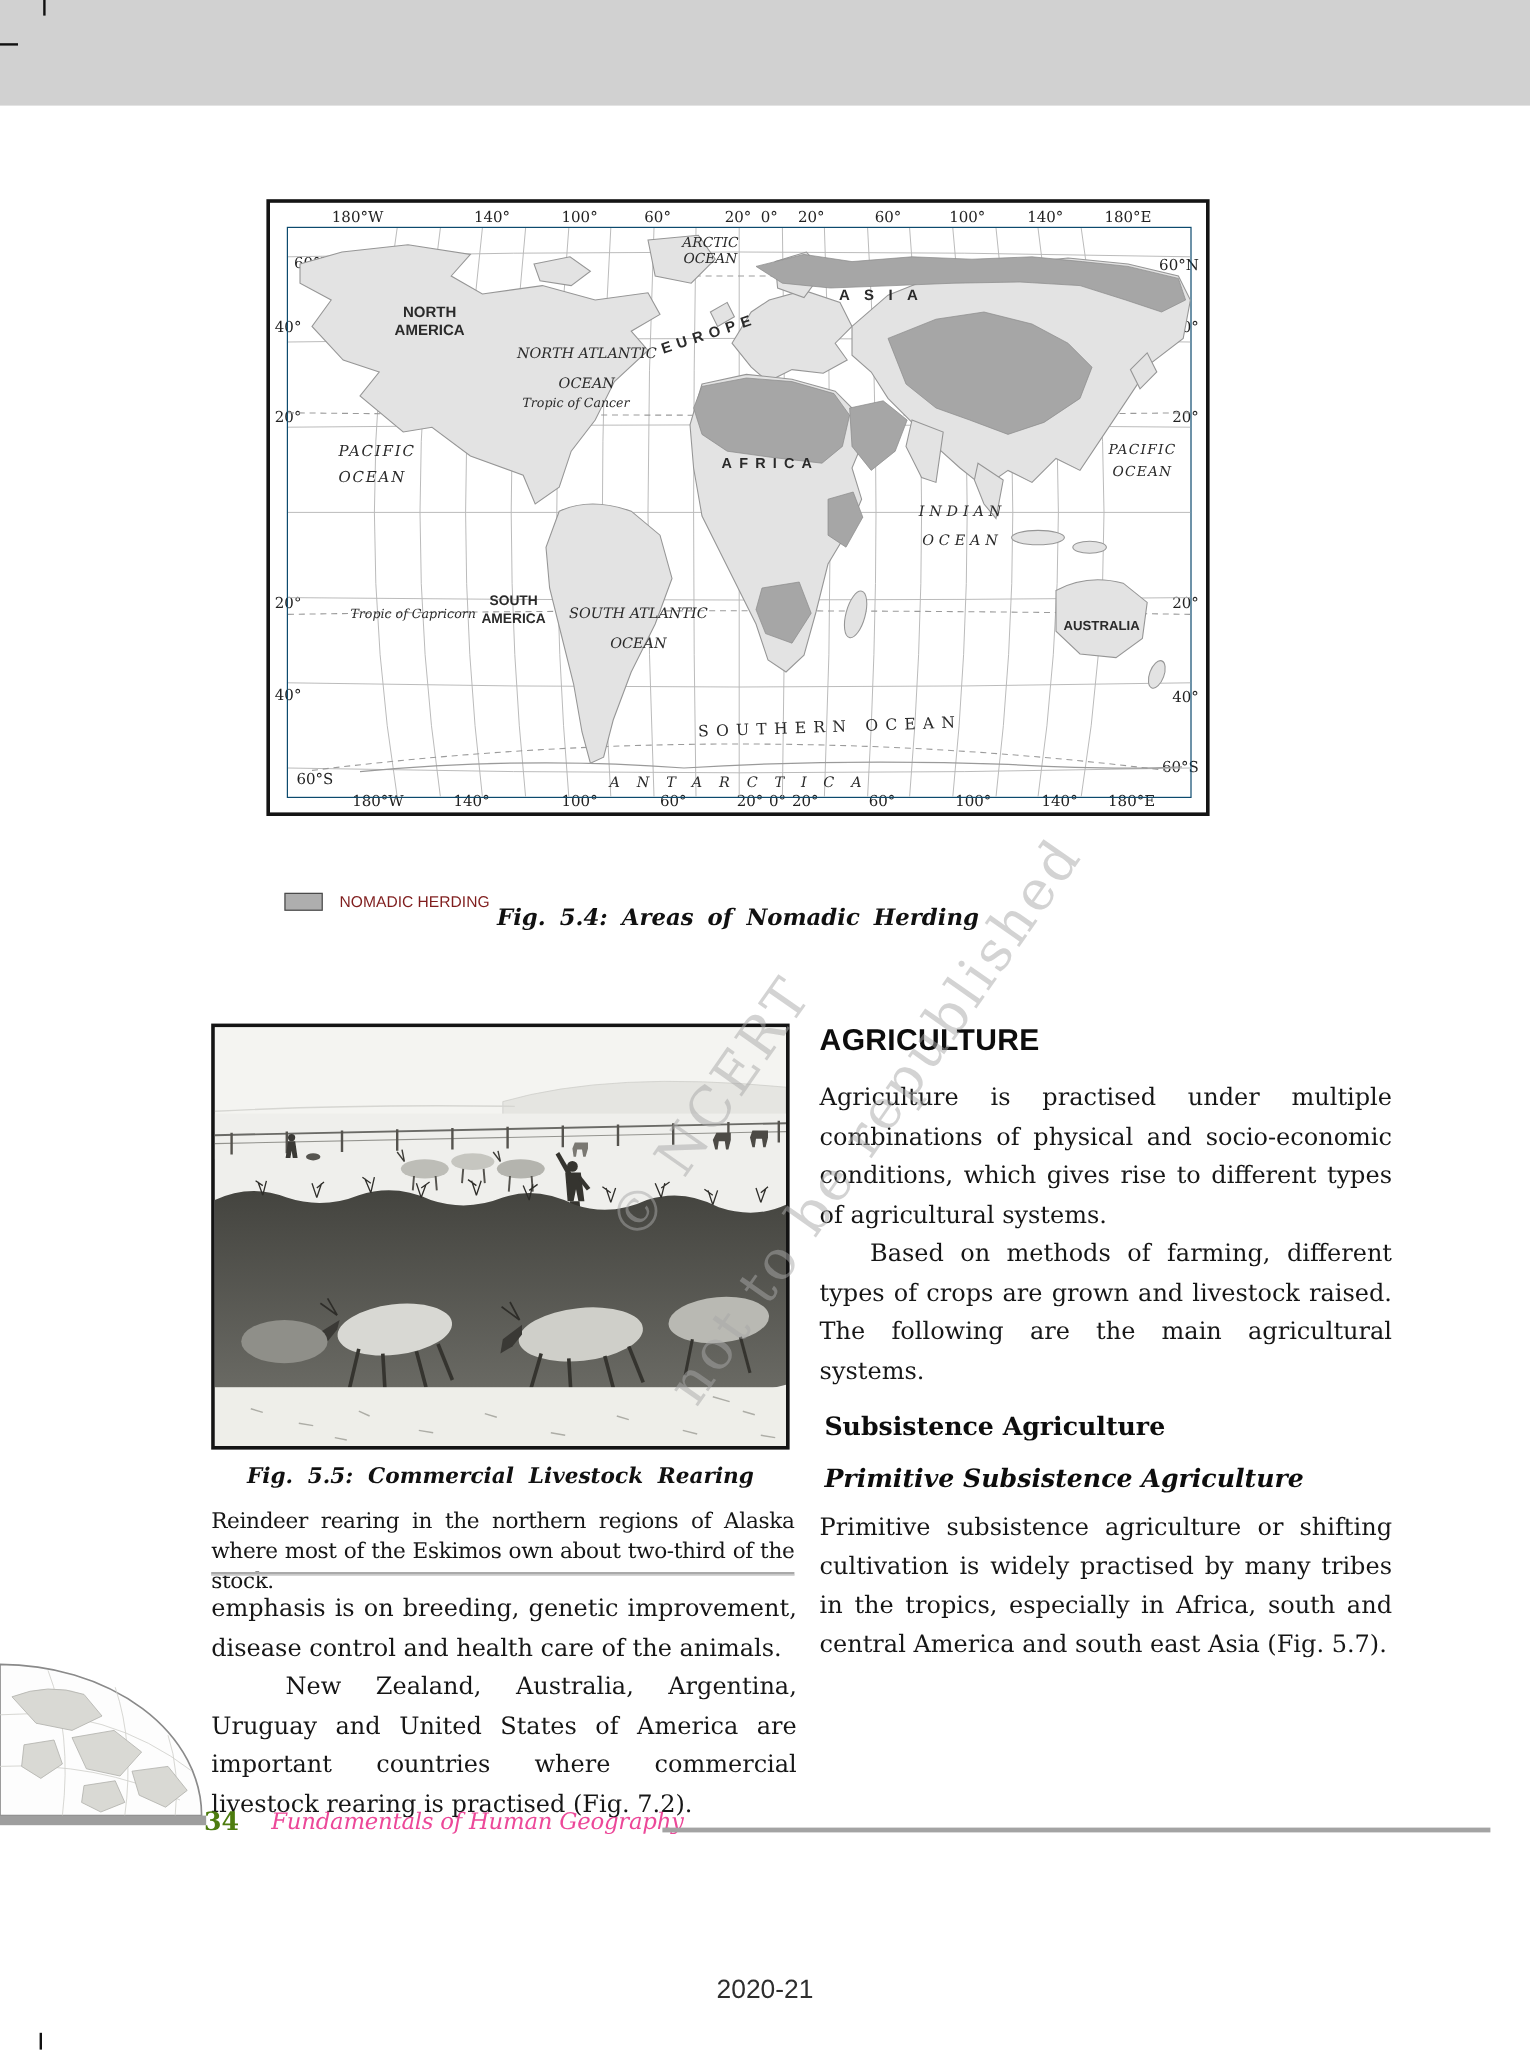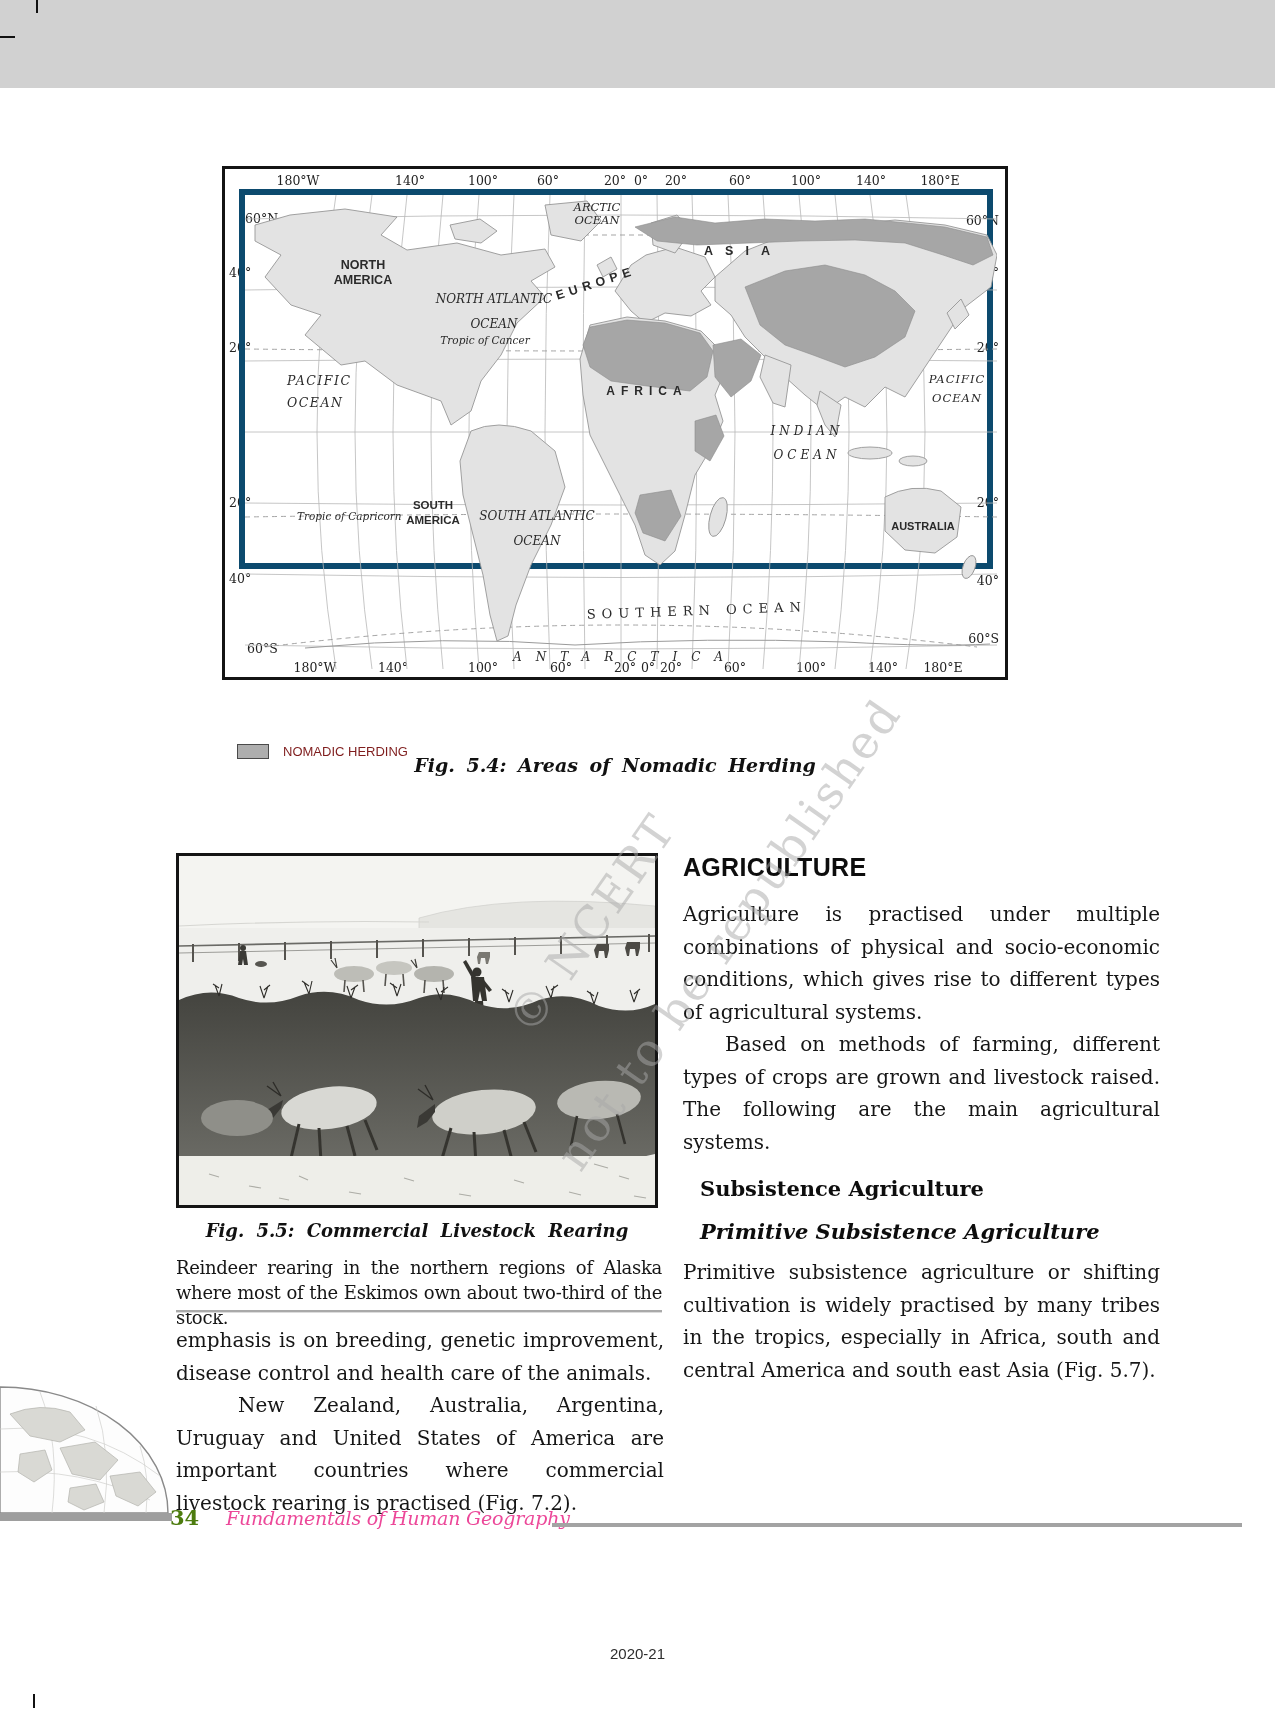--- a/index.html
+++ b/index.html
@@ -4,22 +4,22 @@
 <style>
   html,body{margin:0;padding:0;background:#ffffff;}
   .page{position:relative;width:1275px;height:1709px;background:#ffffff;overflow:hidden;
         font-family:"DejaVu Serif", serif;color:#1c1c1c;}
   
   .topband{position:absolute;left:0;top:0;width:1275px;height:88px;background:#d1d1d1;}
   .cropmark{position:absolute;background:#111;}
   
   .mapfig{position:absolute;left:222px;top:166px;width:786px;height:514px;
           border:3px solid #141414;box-sizing:border-box;background:#fff;}
-  .mapinner{position:absolute;left:14px;top:20px;width:754px;height:380px;
-            border:6px solid #0c4a6e;box-sizing:border-box;}
+  .mapinner{position:absolute;left:14px;top:20px;width:754px;height:476px;
+            border:1px solid #0c4a6e;box-sizing:border-box;}
   .ax{position:absolute;font-family:"DejaVu Serif",serif;font-size:12.5px;color:#222;
       transform:translateX(-50%);white-space:nowrap;}
   .axside{position:absolute;font-family:"DejaVu Serif",serif;font-size:12.5px;color:#222;white-space:nowrap;}
   .legendrow{position:absolute;left:237px;top:744px;display:flex;align-items:center;}
   .swatch{width:30px;height:13px;background:#aeaeae;border:1.5px solid #4a4a4a;}
   .legendlabel{margin-left:14px;font-family:"Liberation Sans",sans-serif;font-size:13px;color:#7f1d1d;}
   .cap54{position:absolute;left:222px;top:754px;width:786px;text-align:center;
          font-size:19px;font-weight:bold;font-style:italic;word-spacing:5px;color:#111;}
   
   .photo{position:absolute;left:176px;top:853px;width:482px;height:355px;
@@ -33,37 +33,37 @@
             border-bottom:1px solid #dcdcdc;}
   .lefttext{position:absolute;left:176px;top:1324px;width:488px;font-size:20px;line-height:32.5px;
             text-align:justify;color:#161616;}
   .lefttext p{margin:0;}
   .lefttext p.indent{text-indent:62px;}
   .rightcol{position:absolute;left:683px;top:853px;width:477px;color:#161616;}
   .h-agri{font-family:"Liberation Sans",sans-serif;font-size:25px;font-weight:800;
           letter-spacing:0.3px;color:#0d0d0d;margin:0 0 16px 0;}
   .rightcol p{margin:0;font-size:20px;line-height:32.5px;text-align:justify;}
   .rightcol p.indent{text-indent:42px;}
-  .h-sub{font-size:21px;font-weight:bold;margin:18px 0 12px 17px;color:#0d0d0d;}
+  .h-sub{font-size:21px;font-weight:bold;margin:18px 0 12px 4px;color:#0d0d0d;}
   .h-sub.ital{font-style:italic;}
   
   .watermark{position:absolute;left:380px;top:600px;width:600px;height:600px;pointer-events:none;
              display:flex;align-items:center;justify-content:center;z-index:5;}
   .wm-rot{transform:rotate(-55deg);text-align:center;}
   .wm-line{font-family:"DejaVu Serif",serif;font-size:46px;letter-spacing:3px;
            color:rgba(168,168,168,0.5);line-height:118px;white-space:nowrap;}
   .wm-line.first{transform:translateX(-70px);}
   
   .pageno{position:absolute;left:170px;top:1505px;font-size:21px;font-weight:bold;color:#4d7c0f;}
   .booktitle{position:absolute;left:226px;top:1507px;font-size:19px;font-style:italic;color:#ec4899;
              letter-spacing:-0.2px;}
   .footrule{position:absolute;left:552px;top:1523px;width:690px;height:4px;background:#a3a3a3;}
   .globe{position:absolute;left:0;top:1384px;}
   .yearlabel{position:absolute;left:0;top:1645px;width:1275px;text-align:center;
-             font-family:"Liberation Sans",sans-serif;font-size:15px;color:#2e2e2e;}
+             font-family:"Liberation Sans",sans-serif;font-size:22px;color:#2e2e2e;}
   
   .m-sans{font-family:"Liberation Sans",sans-serif;fill:#2a2a2a;}
   .m-ser{font-family:"DejaVu Serif",serif;fill:#2a2a2a;}
   .m-it{font-family:"DejaVu Serif",serif;font-style:italic;fill:#2a2a2a;}
 </style>
 </head>
 <body>
 
 <div class="page">
 

